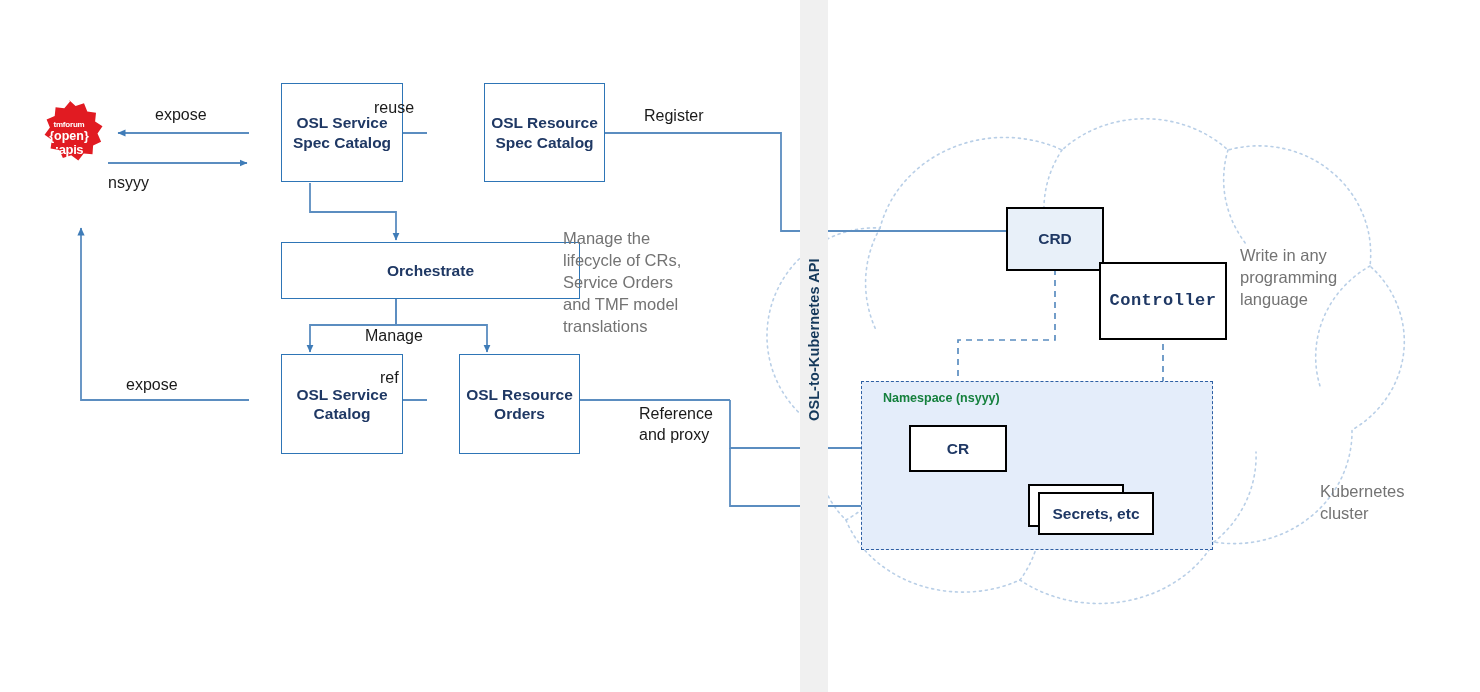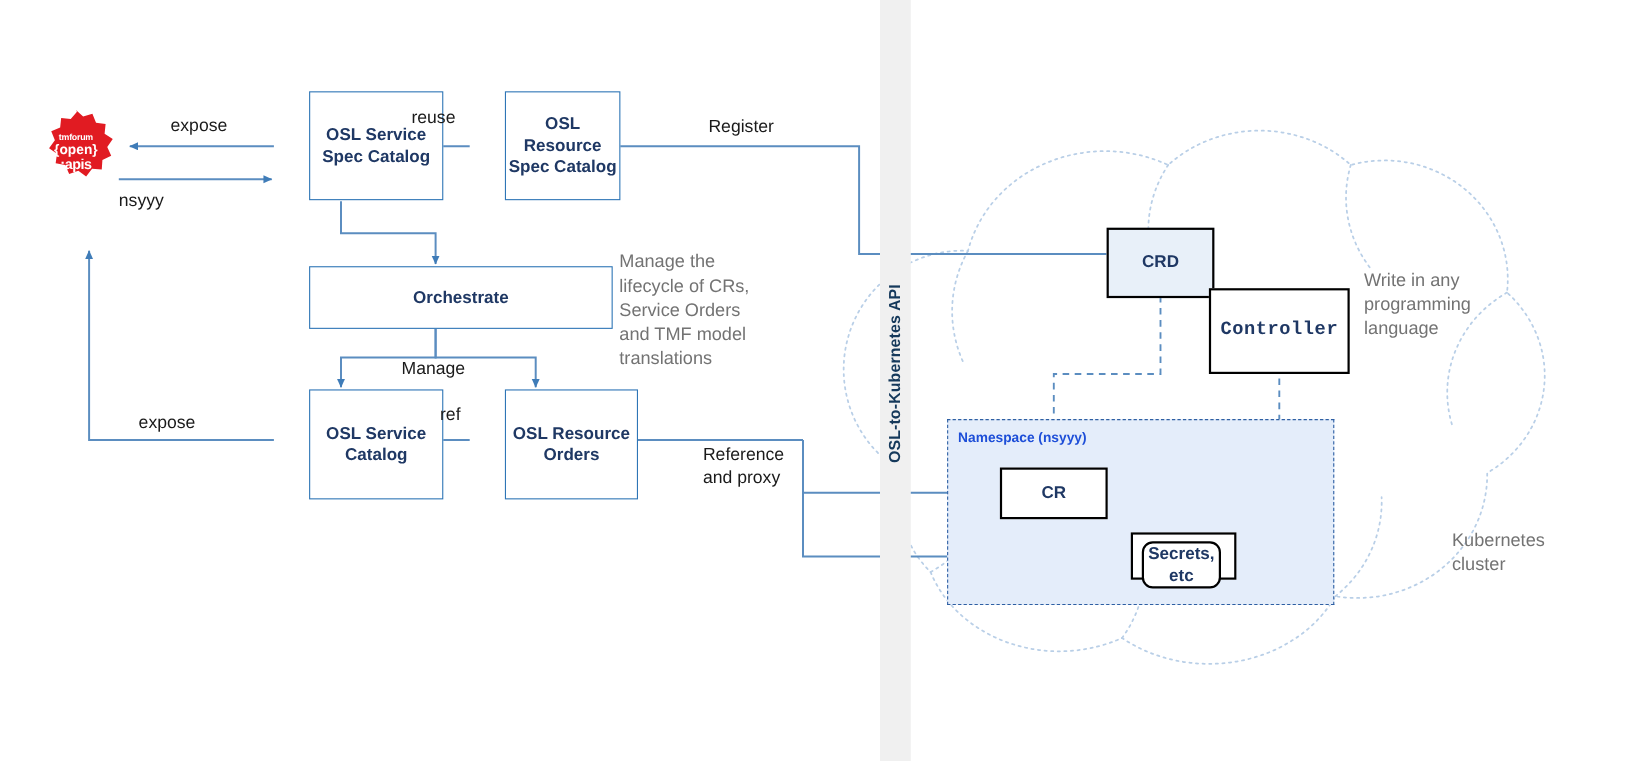--- a/index.html
+++ b/index.html
@@ -81,24 +81,25 @@
   }
   
   .namespace {
     position: absolute;
     box-sizing: border-box;
     border: 1.5px dashed #2e5fa3;
     background: #e4edfa;
   }
   .namespace-label {
     position: absolute;
-    color: #1d4ed8;
+    color: #15803d;
     font-size: 12.5px;
     font-weight: bold;
     white-space: nowrap;
+    margin-left: 12px;
   }
   
   .note {
     position: absolute;
     color: #737373;
     font-size: 16.5px;
     line-height: 1.33;
     white-space: pre-line;
   }
   .edge-label {
@@ -203,52 +204,52 @@
 
 <div class="seal-text">
   <span class="seal-l1">tmforum</span>
   <span class="seal-l2">{open}</span>
   <span class="seal-l3">:apis</span>
 </div>
 
 <div class="box box-blue" style="left:249px; top:83px; width:122px; height:99px;">OSL Service
 Spec Catalog</div>
 
-<div class="box box-blue" style="left:427px; top:83px; width:105px; height:99px;">OSL
+<div class="box box-blue" style="left:452px; top:83px; width:121px; height:99px;">OSL
 Resource
 Spec Catalog</div>
 
-<div class="box box-blue" style="left:249px; top:242px; width:276px; height:57px;">Orchestrate</div>
+<div class="box box-blue" style="left:249px; top:242px; width:299px; height:57px;">Orchestrate</div>
 
 <div class="box box-blue" style="left:249px; top:354px; width:122px; height:100px;">OSL Service
 Catalog</div>
 
 <div class="box box-blue" style="left:427px; top:354px; width:121px; height:100px;">OSL
 Resource
 Orders</div>
 
 <div class="namespace" style="left:861px; top:381px; width:352px; height:169px;"></div>
 <div class="namespace-label" style="left:871px; top:391px;">Namespace (nsyyy)</div>
 
 <div class="box box-crd" style="left:1006px; top:207px; width:98px; height:64px;">CRD</div>
 
 <div class="box box-black mono" style="left:1099px; top:242px; width:128px; height:78px;margin-top:20px;">Controller</div>
 
 <div class="box box-black" style="left:909px; top:425px; width:98px; height:47px;">CR</div>
 
 <div class="box box-black" style="left:1028px; top:484px; width:96px; height:43px; background:#ffffff;"></div>
-<div class="box box-black" style="left:1038px; top:492px; width:72px; height:43px;border-radius:10px;">Secrets,
+<div class="box box-black" style="left:1038px; top:492px; width:116px; height:43px;">Secrets,
 etc</div>
 
 <div class="edge-label" style="left:155px; top:106px;">expose</div>
 <div class="edge-label" style="left:108px; top:174px;">nsyyy</div>
 <div class="edge-label" style="left:374px; top:99px;">reuse</div>
 <div class="edge-label" style="left:644px; top:107px;">Register</div>
 <div class="edge-label" style="left:365px; top:327px;">Manage</div>
-<div class="edge-label" style="left:400px; top:369px;">ref</div>
+<div class="edge-label" style="left:380px; top:369px;">ref</div>
 <div class="edge-label" style="left:126px; top:376px;">expose</div>
 <div class="edge-label" style="left:639px; top:404px; line-height:1.3;">Reference
 and proxy</div>
 
 <div class="note" style="left:563px; top:228px; width:180px;">Manage the
 lifecycle of CRs,
 Service Orders
 and TMF model
 translations</div>
 <div class="note" style="left:1240px; top:245px; width:160px;">Write in any

